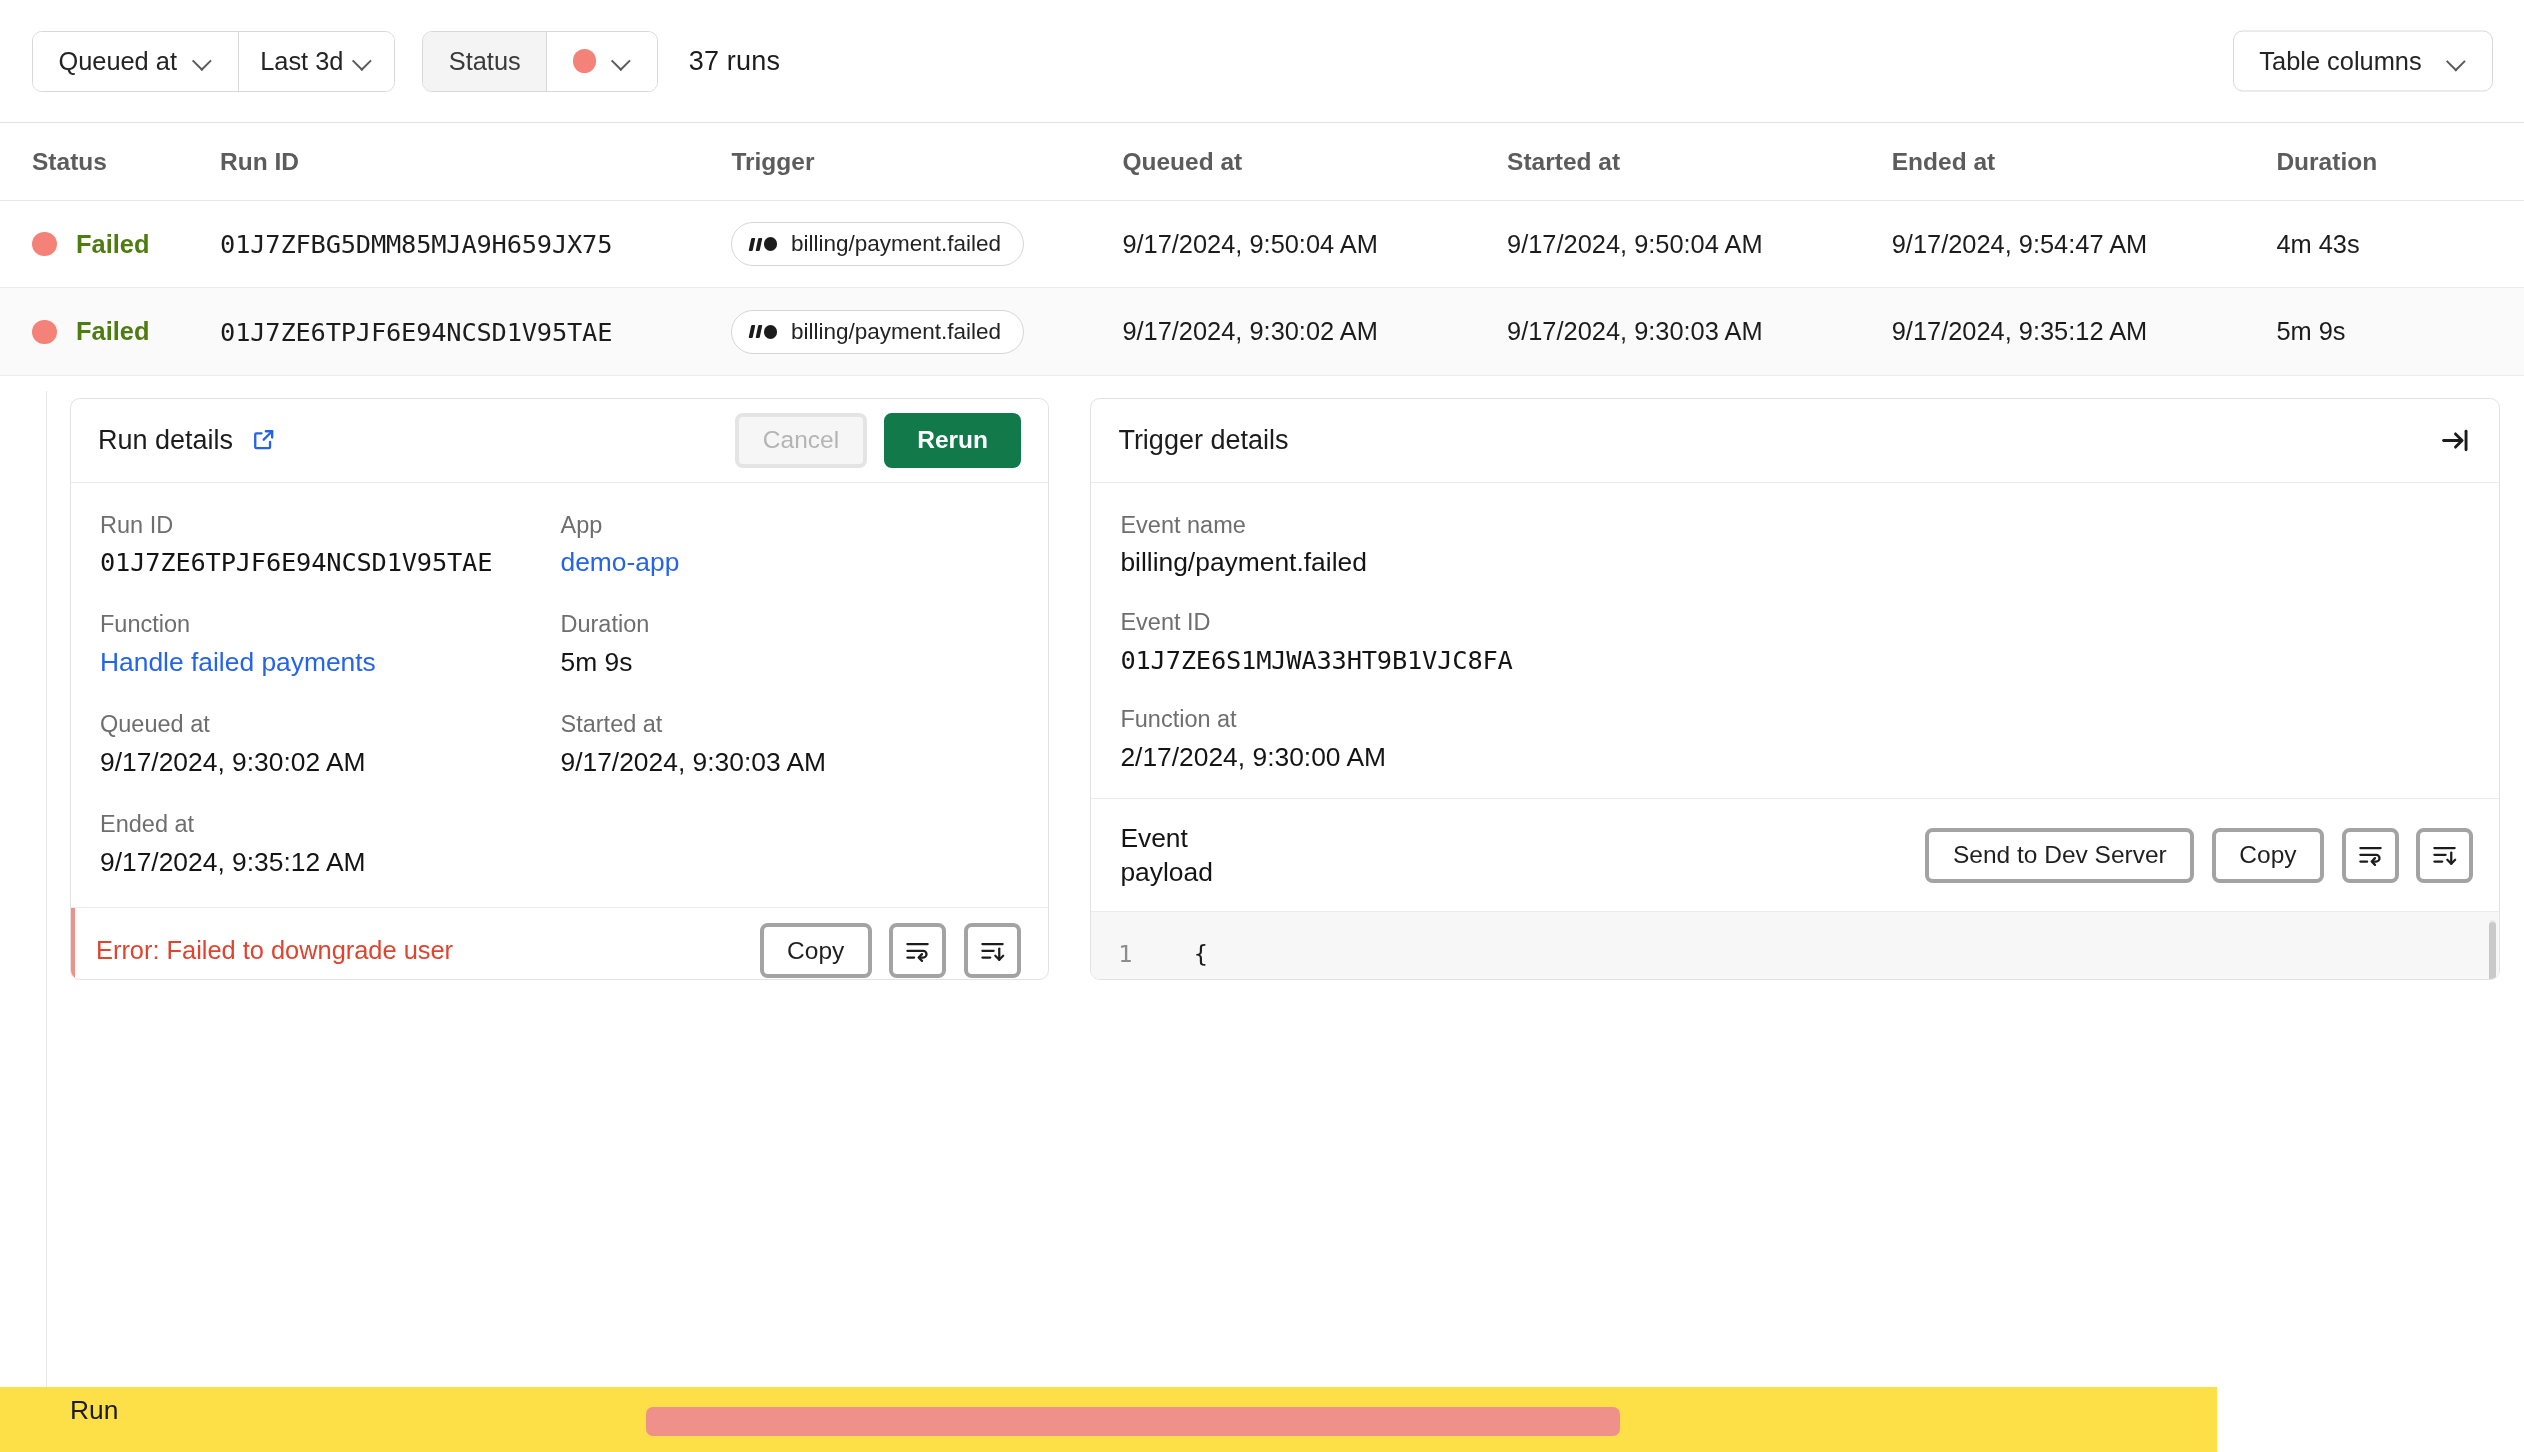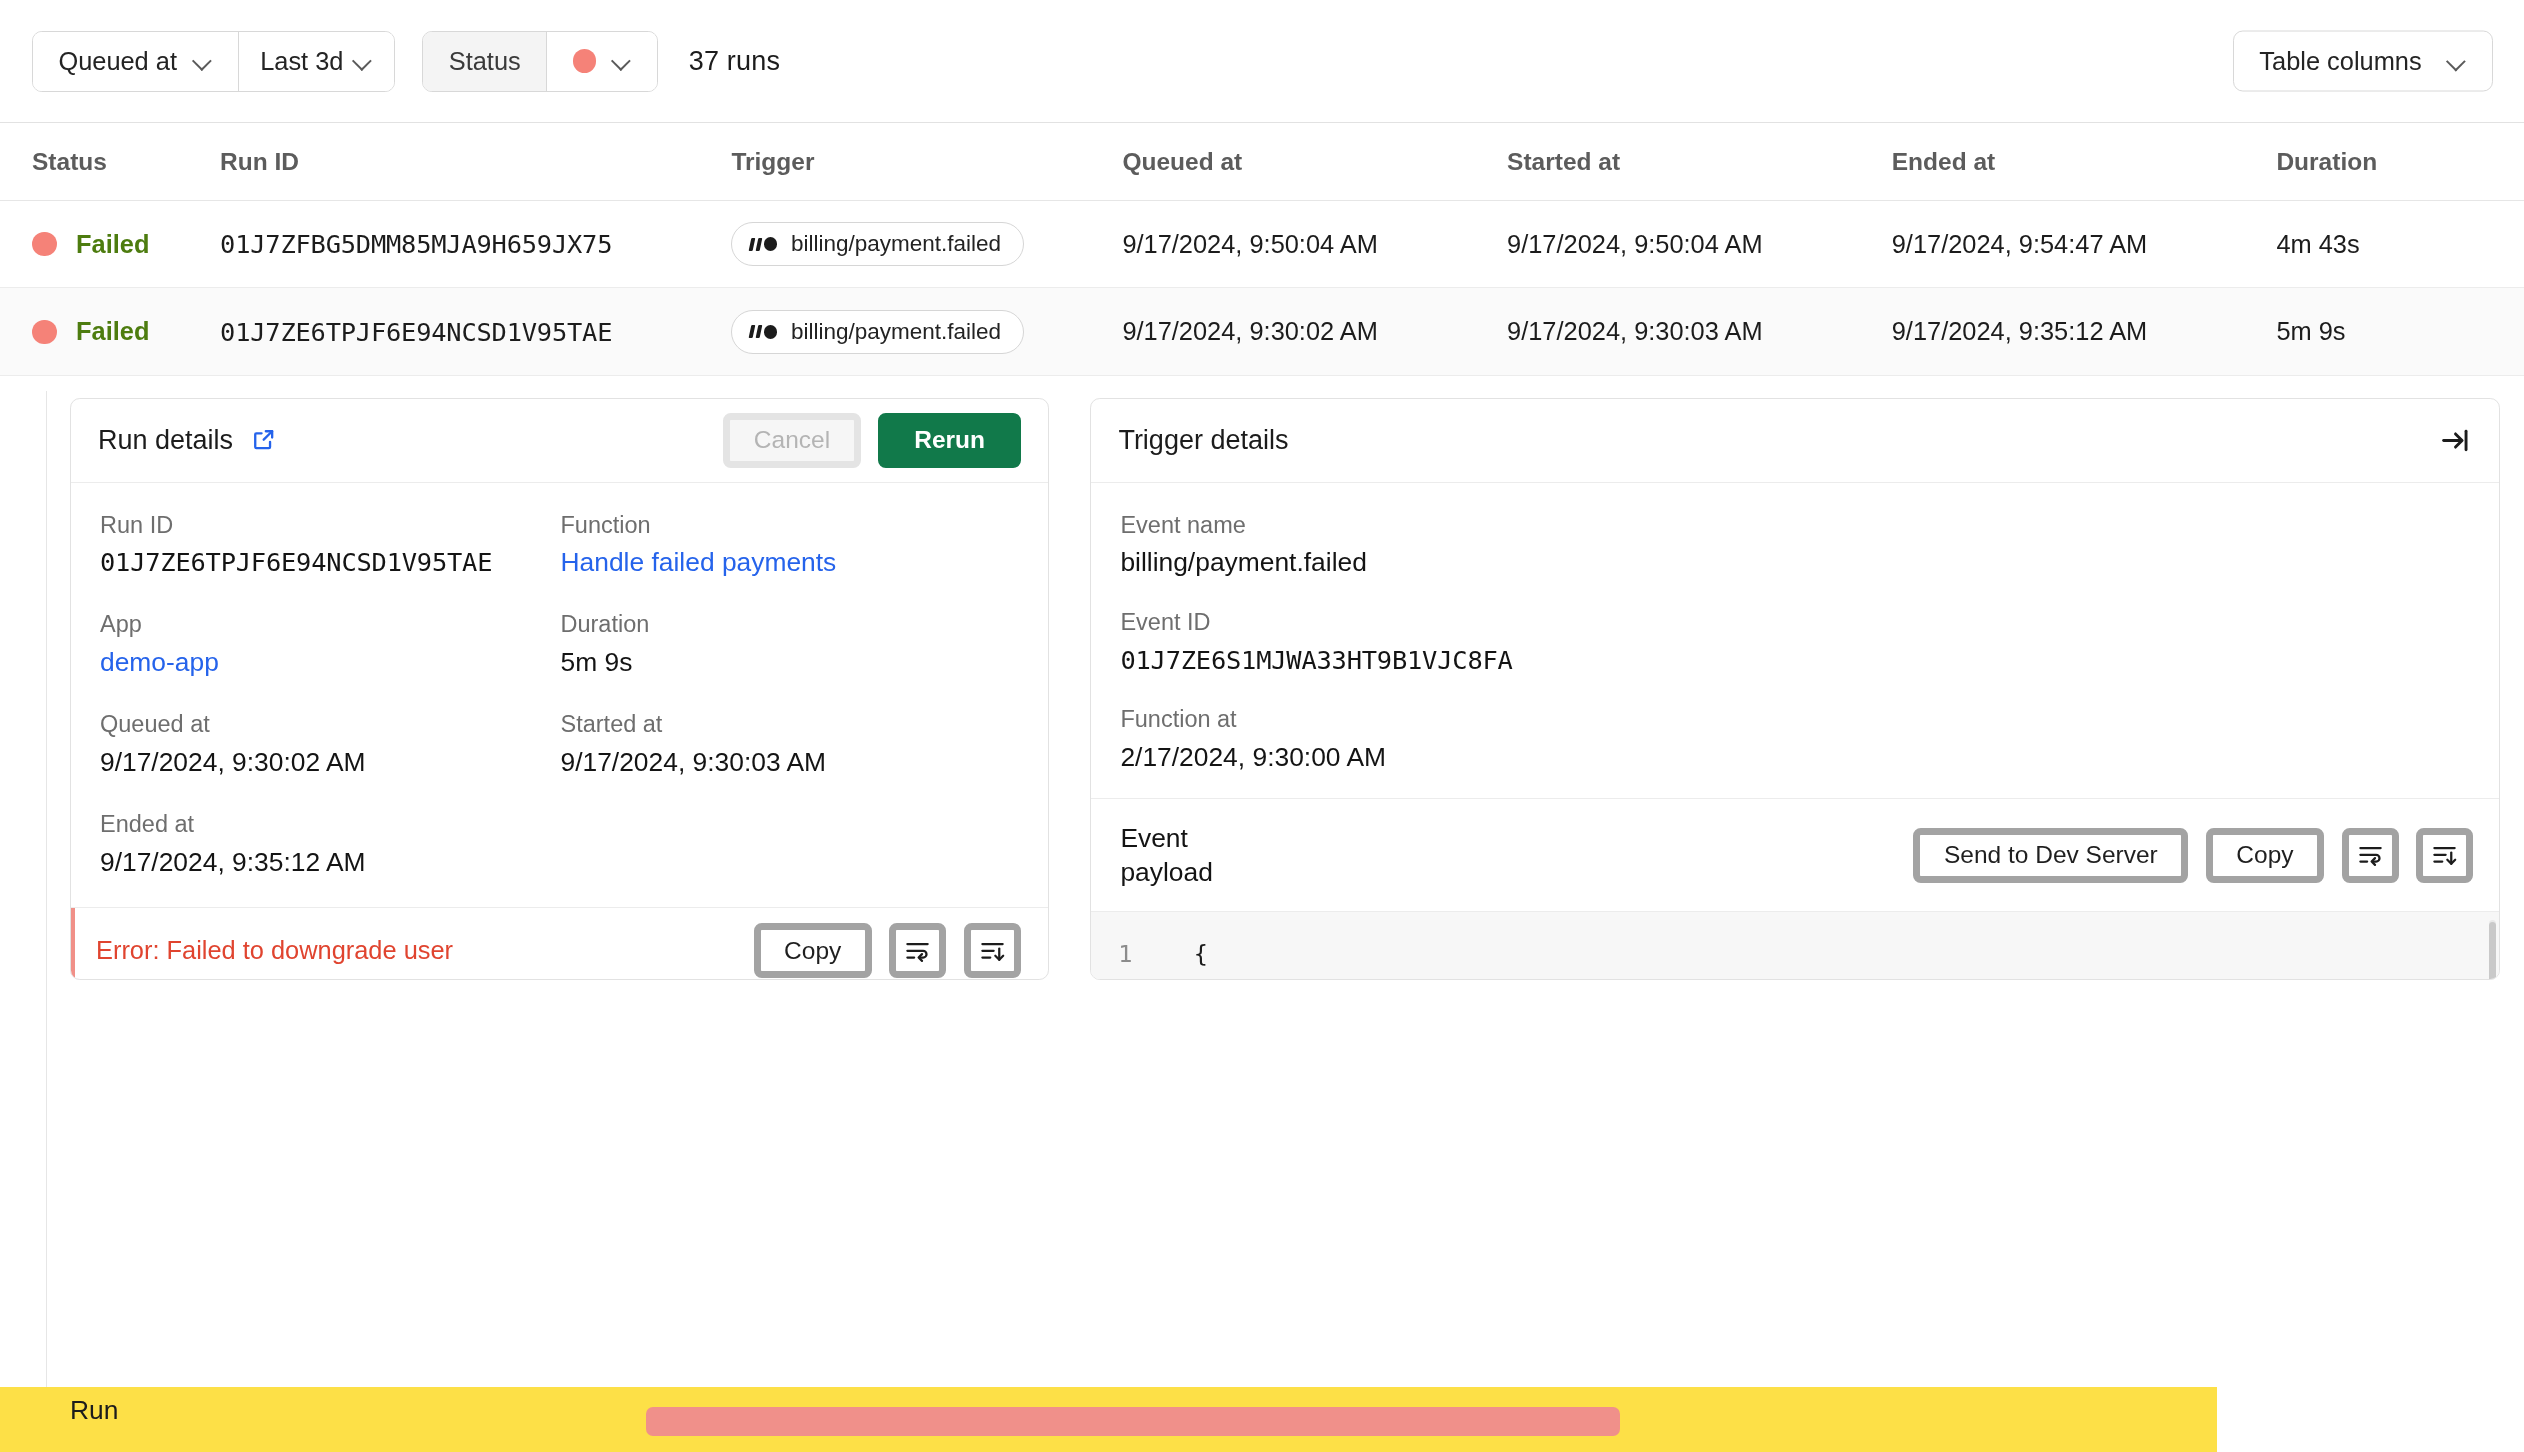--- a/index.html
+++ b/index.html
@@ -116,21 +116,21 @@
   .card-head {
     display: flex; align-items: center; justify-content: space-between;
     padding: 0 27px; height: 84px;
     border-bottom: 1px solid #ececec; flex: 0 0 auto;
   }
   .card-title { font-size: 27px; color: #1c1c1c; display: flex; align-items: center; gap: 17.6px; }
   .ext-icon { width: 25.4px; height: 25.4px; display: block; }
   .head-actions { display: flex; align-items: center; gap: 17.6px; }
   .btn {
     font-family: "Liberation Sans", sans-serif;
-    font-size: 24.5px; border-radius: 7.8px; border: 7px solid #a3a3a3;
+    font-size: 24.5px; border-radius: 7.8px; border: 4px solid #a3a3a3;
     background: #fff; color: #1f1f1f; padding: 0 23.5px; height: 55px;
     display: inline-flex; align-items: center; justify-content: center;
     cursor: pointer; white-space: nowrap;
   }
   .btn.disabled { background: #f6f6f6; color: #b4b4b4; border-color: #e4e4e4; cursor: default; }
   .btn.primary  { background: #11794a; border-color: #11794a; color: #fff; font-weight: 600; padding: 0 29px; }
   .btn.icon { width: 57px; padding: 0; }
   .collapse-btn { background: transparent; border: 0; cursor: pointer; padding: 0; display: flex; }
 
   
@@ -312,26 +312,26 @@
         <button class="btn primary">Rerun</button>
       </div>
     </div>
 
     <div class="detail-grid">
       <div>
         <div class="d-label">Run ID</div>
         <div class="d-value mono">01J7ZE6TPJF6E94NCSD1V95TAE</div>
       </div>
       <div>
+        <div class="d-label">App</div>
+        <div class="d-value link">demo-app</div>
+      </div>
+      <div>
         <div class="d-label">Function</div>
         <div class="d-value link">Handle failed payments</div>
-      </div>
-      <div>
-        <div class="d-label">App</div>
-        <div class="d-value link">demo-app</div>
       </div>
       <div>
         <div class="d-label">Duration</div>
         <div class="d-value">5m 9s</div>
       </div>
       <div>
         <div class="d-label">Queued at</div>
         <div class="d-value">9/17/2024, 9:30:02 AM</div>
       </div>
       <div>

